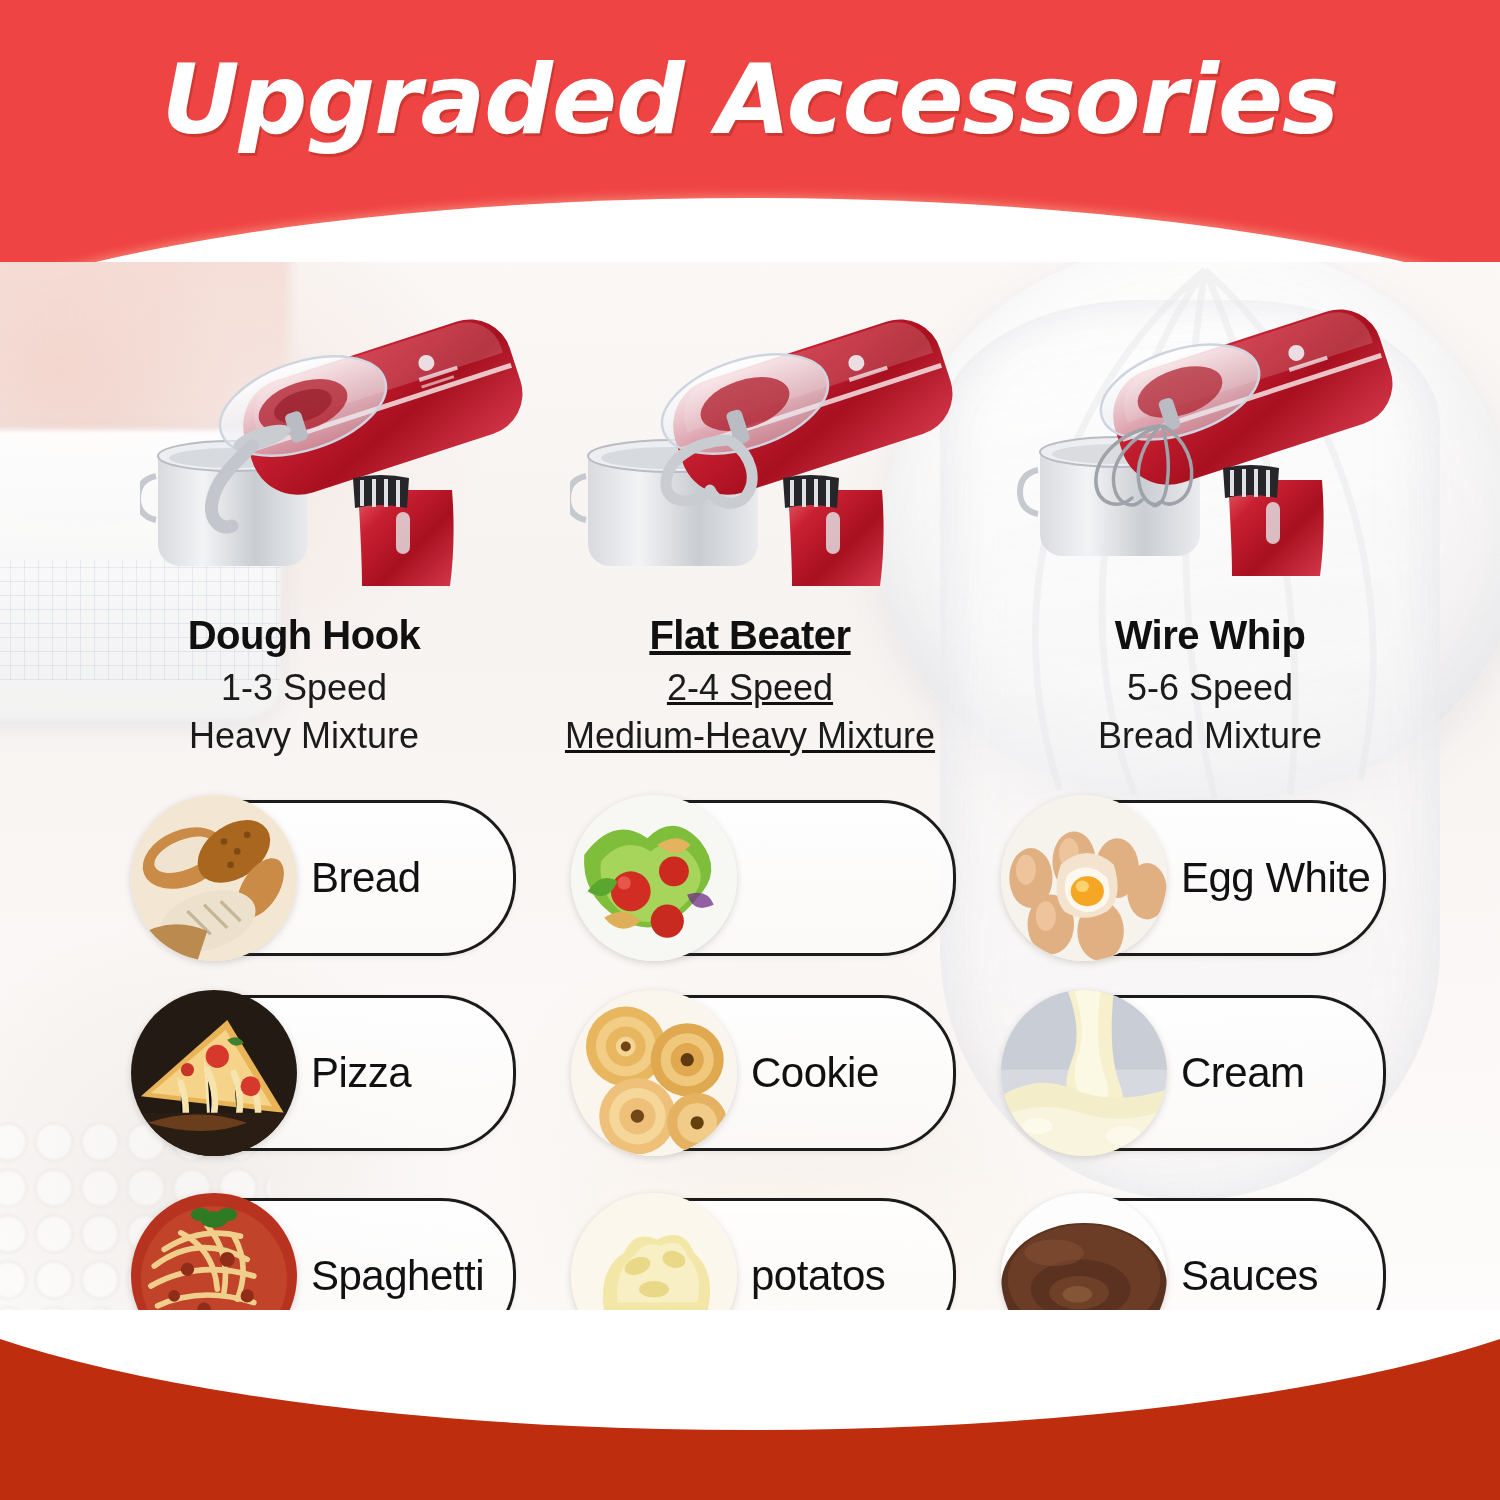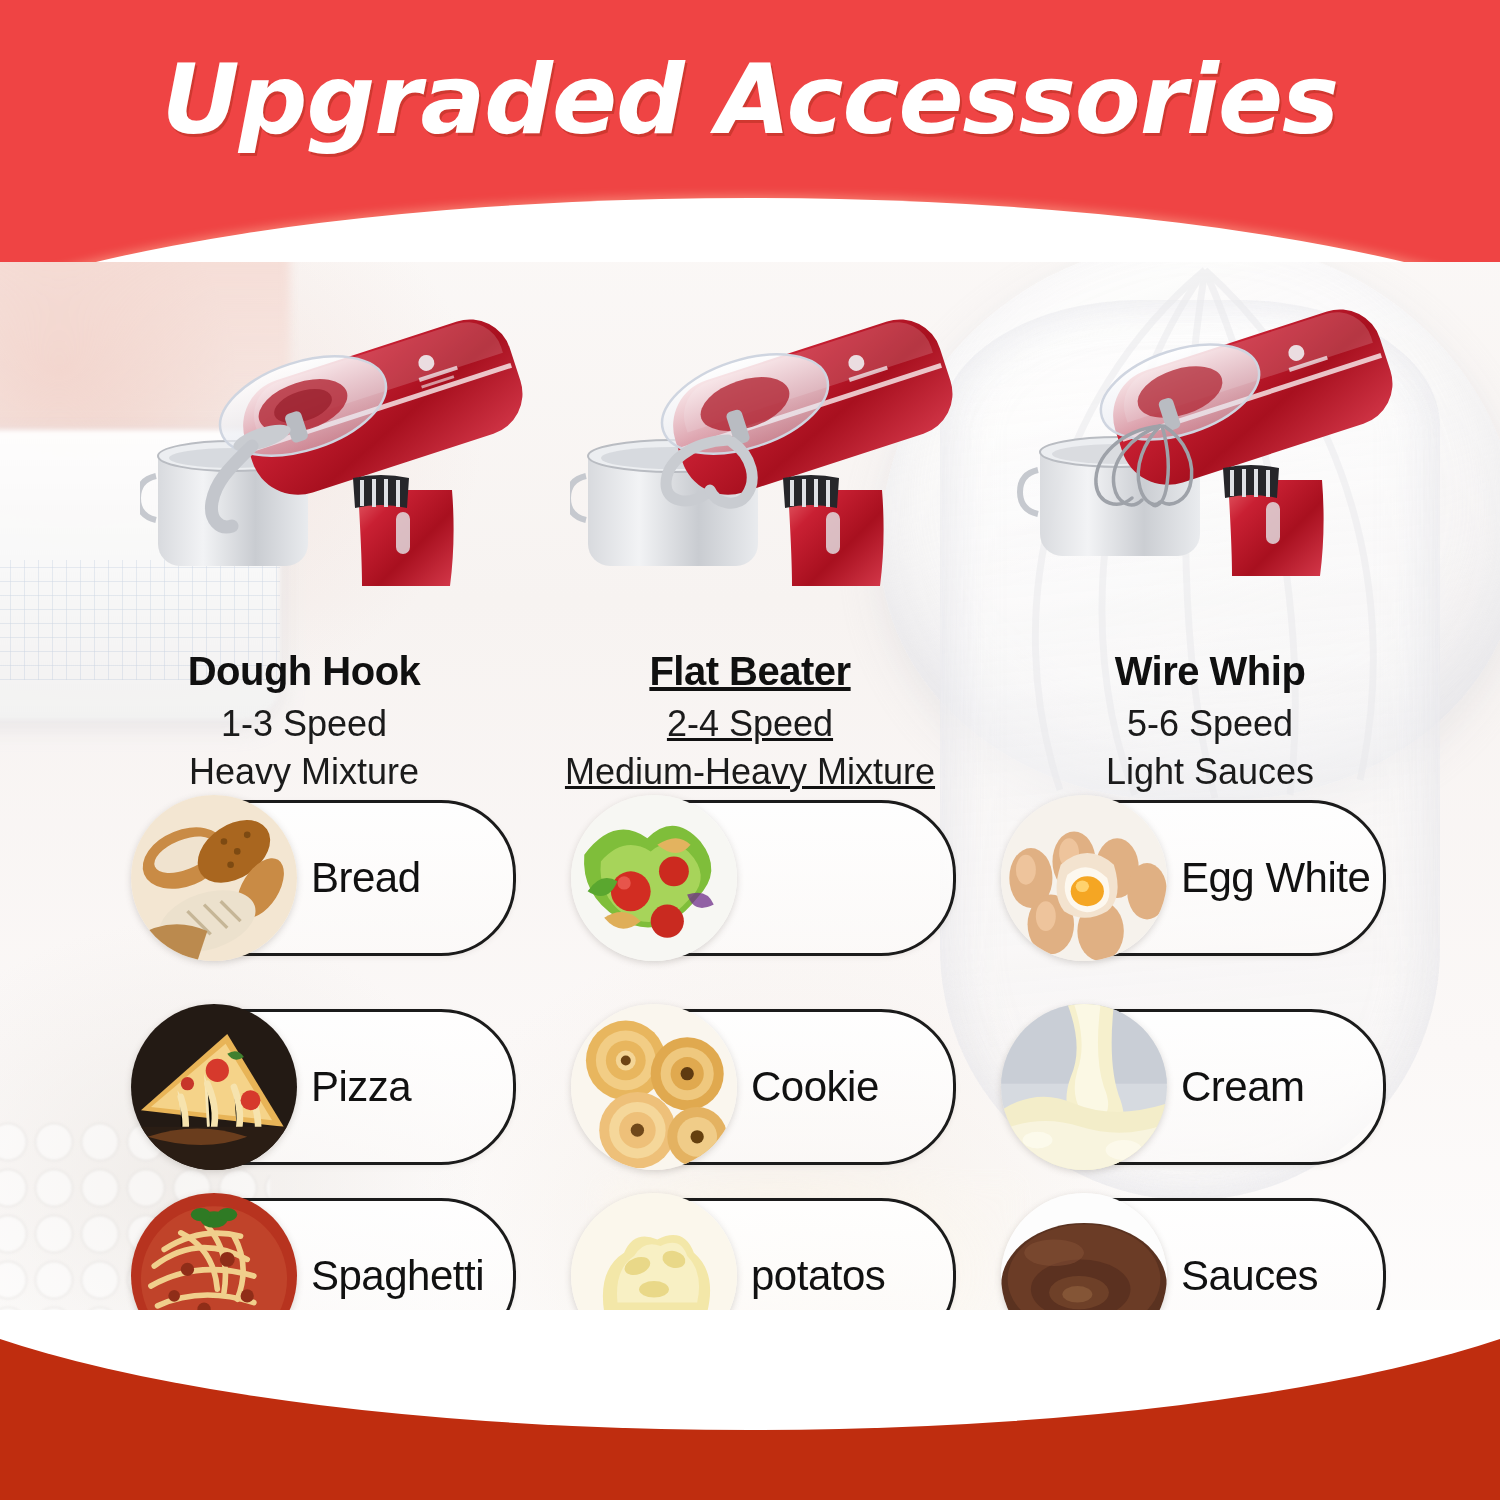--- a/index.html
+++ b/index.html
@@ -64,21 +64,21 @@
     background:#ffffff;border-radius:50%;}
 
   
   .mixers{position:absolute;left:0;top:275px;width:1500px;height:330px;}
   .mixer{position:absolute;width:420px;height:320px;}
   .mixer.m1{left:140px;top:5px;}
   .mixer.m2{left:570px;top:5px;}
   .mixer.m3{left:1010px;top:-5px;}
 
   
-  .heads{position:absolute;left:0;top:612px;width:1224px;height:170px;margin-top:36px;}
+  .heads{position:absolute;left:0;top:612px;width:1224px;height:170px;}
   .col-head{position:absolute;width:480px;text-align:center;color:#111;}
   .col-head.c1{left:64px;}
   .col-head.c2{left:510px;text-decoration:underline;}
   .col-head.c3{left:970px;}
   .ch-title{font-size:40px;font-weight:bold;letter-spacing:-.5px;line-height:1.15;color:#101010;}
   .ch-speed{font-size:36px;line-height:1.35;color:#1b1b1b;margin-top:6px;}
   .ch-mix{font-size:36px;line-height:1.3;color:#1b1b1b;}
 
   
   .grid{position:absolute;left:0;top:800px;width:1500px;height:560px;}
@@ -88,21 +88,21 @@
     box-shadow:0 2px 5px rgba(140,130,125,.12);}
   .pill .thumb{position:absolute;left:-12px;top:-8px;width:166px;height:166px;border-radius:50%;
     overflow:hidden;box-shadow:0 2px 7px rgba(90,80,75,.22);}
   .pill .thumb svg{display:block;width:166px;height:166px;}
   .pill .plabel{position:absolute;left:168px;top:0;height:150px;display:flex;align-items:center;
     font-size:42px;color:#111;letter-spacing:-.5px;white-space:nowrap;}
   .pill.col1{left:140px;}
   .pill.col2{left:580px;}
   .pill.col3{left:1010px;}
   .pill.row1{top:0px;}
-  .pill.row2{top:209px;}
+  .pill.row2{top:195px;}
   .pill.row3{top:398px;}
 </style>
 </head>
 <body>
 
 <div class="canvas">
 
   <div class="bg-wash"></div>
   <div class="bg-bowl"></div>
   <div class="bg-bowl2"></div>
@@ -257,21 +257,21 @@
       <div class="ch-mix">Heavy Mixture</div>
     </div>
     <div class="col-head c2">
       <div class="ch-title">Flat Beater</div>
       <div class="ch-speed">2-4 Speed</div>
       <div class="ch-mix">Medium-Heavy Mixture</div>
     </div>
     <div class="col-head c3">
       <div class="ch-title">Wire Whip</div>
       <div class="ch-speed">5-6 Speed</div>
-      <div class="ch-mix">Light Sauces</div>
+      <div class="ch-mix">Bread Mixture</div>
     </div>
   </div>
 
   <div class="grid">
 
     <div class="pill col1 row1">
       <span class="thumb">
         <svg viewBox="0 0 100 100">
             <rect width="100" height="100" fill="#f3e6d2"></rect>
           <ellipse cx="32" cy="38" rx="26" ry="17" fill="#c98b45" transform="rotate(-22 32 38)"></ellipse>

